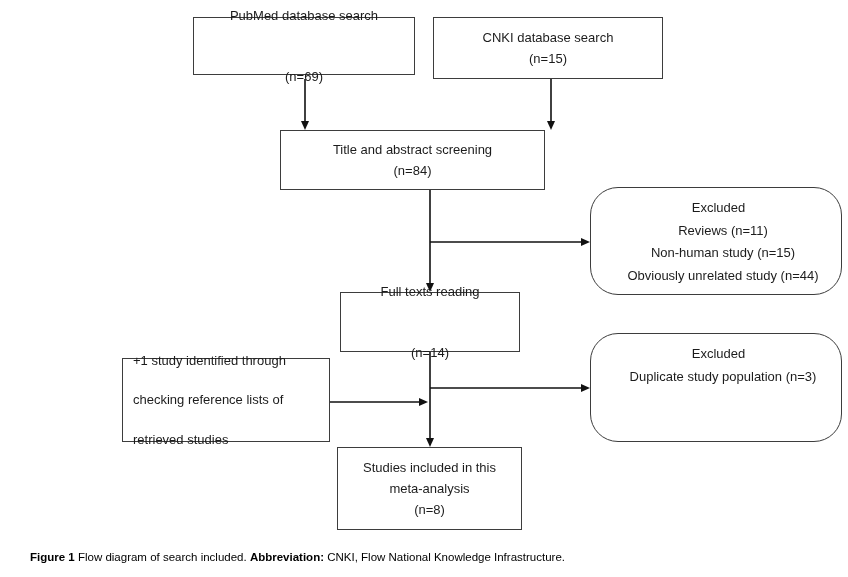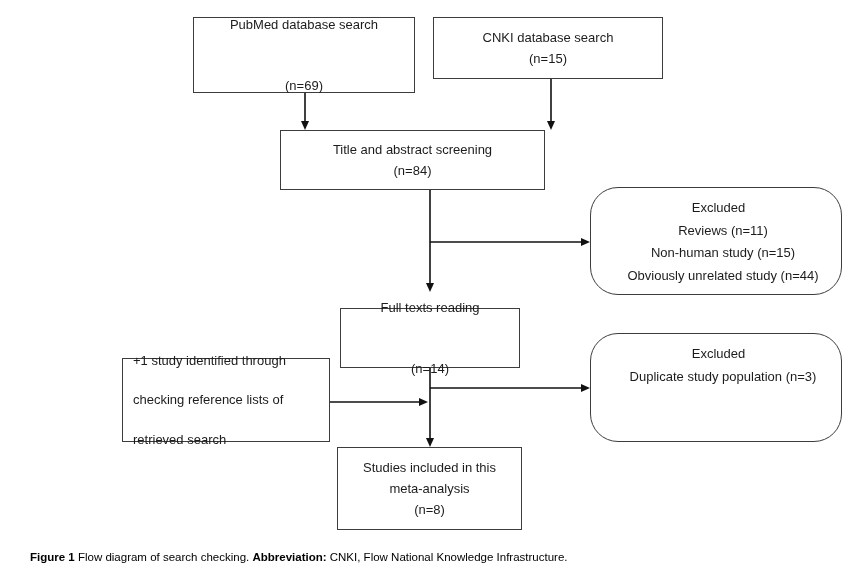--- a/index.html
+++ b/index.html
@@ -77,21 +77,21 @@
     </defs>
     <path d="M305 79 V121" stroke="#111111" stroke-width="1.6" fill="none" marker-end="url(#ah)"></path>
     <path d="M551 79 V121" stroke="#111111" stroke-width="1.6" fill="none" marker-end="url(#ah)"></path>
     <path d="M430 190 V283" stroke="#111111" stroke-width="1.6" fill="none" marker-end="url(#ah)"></path>
     <path d="M430 242 H581" stroke="#111111" stroke-width="1.6" fill="none" marker-end="url(#ah)"></path>
     <path d="M430 352 V438" stroke="#111111" stroke-width="1.6" fill="none" marker-end="url(#ah)"></path>
     <path d="M430 388 H581" stroke="#111111" stroke-width="1.6" fill="none" marker-end="url(#ah)"></path>
     <path d="M330 402 H419" stroke="#111111" stroke-width="1.6" fill="none" marker-end="url(#ah)"></path>
   </svg>
 
-  <div class="box center" style="left:193px; top:17px; width:222px; height:76px;gap:40px;">
+  <div class="box center" style="left:193px; top:17px; width:222px; height:58px;gap:40px;">
     <div class="bl">PubMed database search</div>
     <div class="bl">(n=69)</div>
   </div>
 
   <div class="box center" style="left:433px; top:17px; width:230px; height:62px;">
     <div class="bl">CNKI database search</div>
     <div class="bl">(n=15)</div>
   </div>
 
   <div class="box center" style="left:280px; top:130px; width:265px; height:60px;">
@@ -99,39 +99,39 @@
     <div class="bl">(n=84)</div>
   </div>
 
   <div class="box left-list" style="left:590px; top:187px; width:252px; height:108px;">
     <div class="title">Excluded</div>
     <div class="item">Reviews (n=11)</div>
     <div class="item">Non-human study (n=15)</div>
     <div class="item">Obviously unrelated study (n=44)</div>
   </div>
 
-  <div class="box center" style="left:340px; top:308px; width:180px; height:60px;gap:40px;">
+  <div class="box center" style="left:340px; top:292px; width:180px; height:60px;gap:40px;">
     <div class="bl">Full texts reading</div>
     <div class="bl">(n=14)</div>
   </div>
 
   <div class="box ref-box" style="left:122px; top:358px; width:208px; height:84px;">
     <div class="bl">+1 study identified through</div>
     <div class="bl">checking reference lists of</div>
-    <div class="bl">retrieved search</div>
+    <div class="bl">retrieved studies</div>
   </div>
 
   <div class="box left-list" style="left:590px; top:333px; width:252px; height:109px;">
     <div class="title">Excluded</div>
     <div class="item">Duplicate study population (n=3)</div>
   </div>
 
   <div class="box center" style="left:337px; top:447px; width:185px; height:83px;">
     <div class="bl">Studies included in this</div>
     <div class="bl">meta-analysis</div>
     <div class="bl">(n=8)</div>
   </div>
 
   <div class="caption">
-    <span class="bold">Figure 1</span><span> Flow diagram of search checking. </span><span class="bold">Abbreviation:</span><span> CNKI, Flow National Knowledge Infrastructure.</span>
+    <span class="bold">Figure 1</span><span> Flow diagram of search included. </span><span class="bold">Abbreviation:</span><span> CNKI, Flow National Knowledge Infrastructure.</span>
   </div>
 
 </div>
 
 </body></html>

